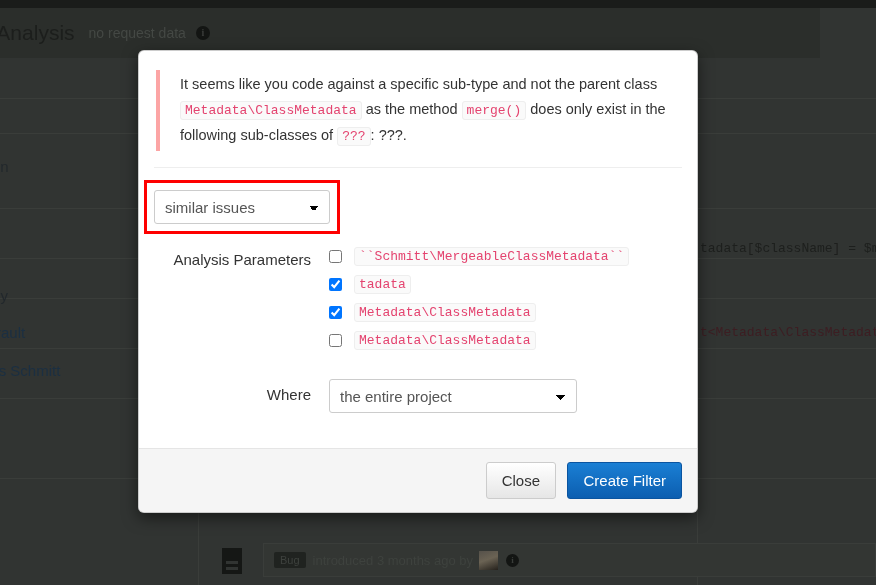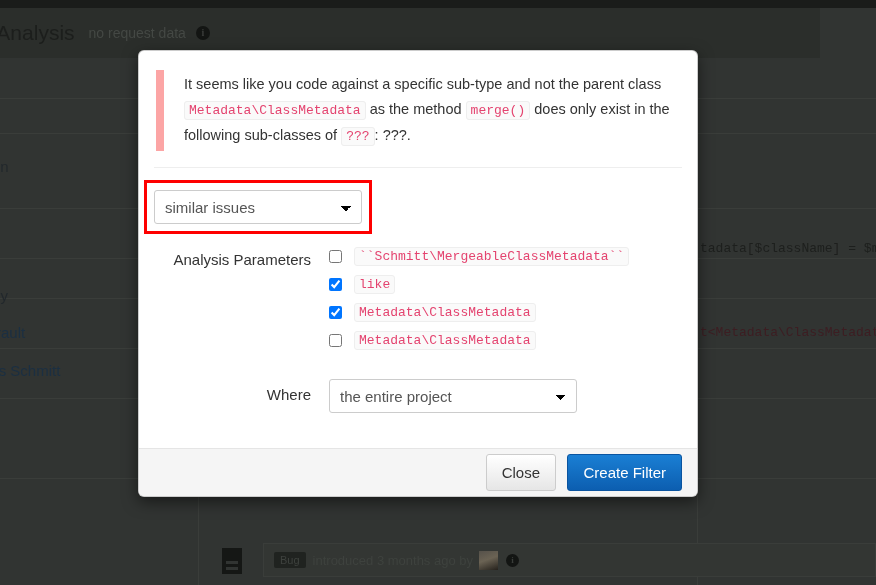--- a/index.html
+++ b/index.html
@@ -162,21 +162,21 @@
     line-height: 1;
     padding: 0;
     font-family: "Liberation Sans", sans-serif;
   }
 
   .modal-body {
     padding: 15px;
   }
 
   .issue-desc {
-    border-left: 8px solid #fca5a5;
+    border-left: 4px solid #fca5a5;
     padding: 2px 0 2px 20px;
     margin: 4px 0 16px 2px;
     color: #333;
     font-size: 14.5px;
     line-height: 25px;
   }
   code.inline {
     font-family: "Liberation Mono", monospace;
     font-size: 13px;
     color: #e4436f;
@@ -222,21 +222,21 @@
     font-family: "Liberation Sans", sans-serif;
     background-image:
       linear-gradient(45deg, transparent 50%, #000 50%),
       linear-gradient(135deg, #000 50%, transparent 50%);
     background-position:
       calc(100% - 15px) 15px,
       calc(100% - 10px) 15px;
     background-size: 5px 5px, 5px 5px;
     background-repeat: no-repeat;
   }
-  #what-kind-select { width: 208px; }
+  #what-kind-select { width: 176px; }
   #where-select { width: 248px; }
 
   .highlight-box {
     display: inline-block;
     border: 3px solid #fe0000;
     padding: 7px;
     margin: -10px 0 -10px -10px;
   }
 
   .check-list { padding-top: 3px; }
@@ -247,21 +247,21 @@
   }
   .check-item input[type=checkbox] {
     margin: 0 12px 0 0;
     width: 13px; height: 13px;
     flex: 0 0 13px;
   }
 
   .modal-footer {
     border-top: 1px solid #e5e5e5;
     background: #f5f5f5;
-    padding: 5px 15px;
+    padding: 13px 15px;
     text-align: right;
     border-radius: 0 0 5px 5px;
   }
   .btn {
     font-size: 15px;
     padding: 7px 15px;
     border-radius: 3px;
     cursor: pointer;
     font-family: "Liberation Sans", sans-serif;
     line-height: 1.4;
@@ -348,21 +348,21 @@
 
     <div class="form-row">
       <div class="form-label">Analysis Parameters</div>
       <div class="form-field check-list" id="matching-params-list">
           <div class="check-item">
             <input type="checkbox" style="">
             <code class="inline">``Schmitt\MergeableClassMetadata``</code>
           </div>
           <div class="check-item">
             <input type="checkbox" checked="" style="">
-            <code class="inline">like</code>
+            <code class="inline">tadata</code>
           </div>
           <div class="check-item">
             <input type="checkbox" checked="" style="">
             <code class="inline">Metadata\ClassMetadata</code>
           </div>
           <div class="check-item">
             <input type="checkbox" style="">
             <code class="inline">Metadata\ClassMetadata</code>
           </div>
         </div>

